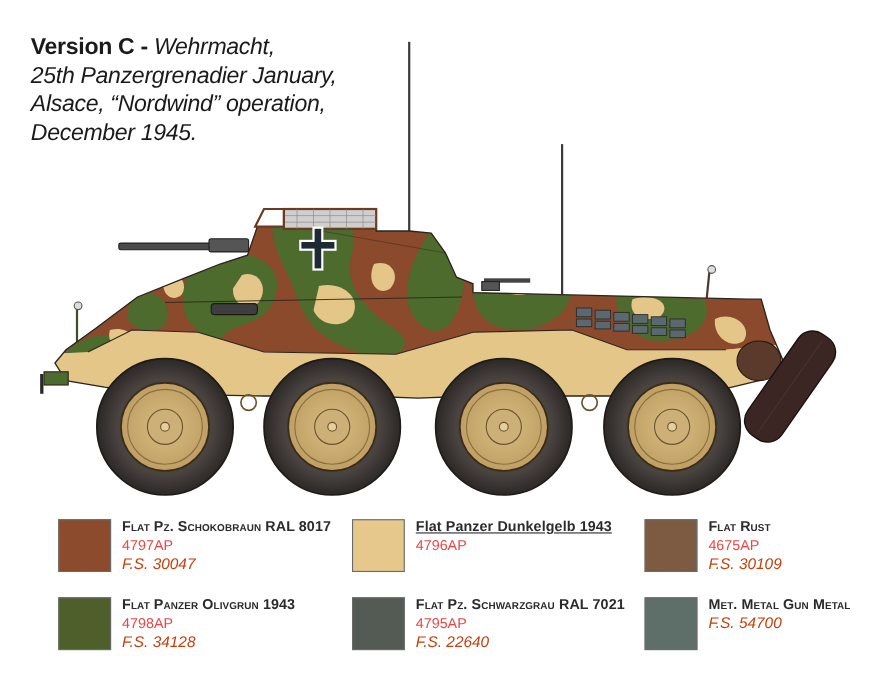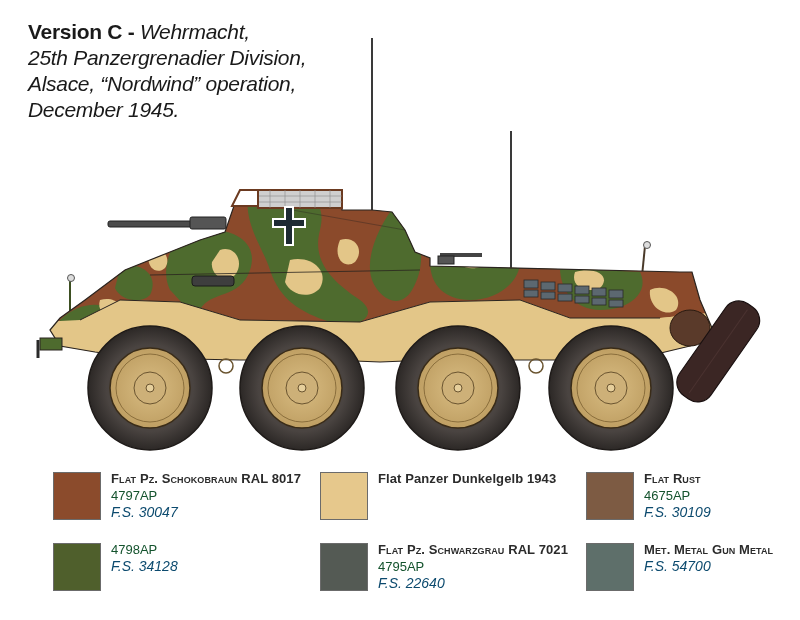--- a/index.html
+++ b/index.html
@@ -2,21 +2,21 @@
 <html><head>
   <meta charset="utf-8">
   <style>
     * { margin: 0; padding: 0; box-sizing: border-box; }
     body {
       width: 800px; height: 620px; background: #ffffff; overflow: hidden;
       font-family: "Liberation Sans", "DejaVu Sans", sans-serif;
       position: relative;
     }
     .caption {
-      position: absolute; left: 28px; top: 19px;
+      position: absolute; left: 28px; top: 30px;
       font-size: 21px; line-height: 26px; color: #1a1a1a;
       letter-spacing: -0.3px;
     }
     .caption .bold { font-weight: bold; font-style: normal; }
     .caption .it { font-style: italic; }
     .vehicle {
       position: absolute; left: 0; top: 0; width: 800px; height: 460px;
     }
     .swatch-grid {
       position: absolute; left: 0; top: 0; width: 800px; height: 620px;
@@ -25,30 +25,30 @@
     .swatch-item { position: absolute; pointer-events: auto; }
     .swatch-box {
       position: absolute; left: 0; top: 0; width: 48px; height: 48px;
       border: 1px solid #6b6b6b;
     }
     .swatch-text { position: absolute; left: 58px; top: -2px; white-space: nowrap; }
     .swatch-name {
       font-size: 13px; font-weight: bold; color: #2b2b2b; line-height: 17px;
       font-variant: small-caps; letter-spacing: 0.1px;
     }
-    .swatch-name.normal { font-variant: normal; }
-    .swatch-code { font-size: 13px; color: #14532d; line-height: 17px; }
-    .swatch-fs { font-size: 14px; font-style: italic; color: #0c4a6e; line-height: 17px; }
+    .swatch-name.normal { font-variant: normal; text-decoration: underline; }
+    .swatch-code { font-size: 13px; color: #ef4444; line-height: 17px; }
+    .swatch-fs { font-size: 14px; font-style: italic; color: #c2410c; line-height: 17px; }
   </style>
 </head>
 <body>
 
 <div class="caption">
   <div><span class="bold">Version C -</span><span class="it"> Wehrmacht,</span></div>
-  <div class="it">25th Panzergrenadier Division,</div>
+  <div class="it">25th Panzergrenadier January,</div>
   <div class="it">Alsace, “Nordwind” operation,</div>
   <div class="it">December 1945.</div>
 </div>
 
 <svg class="vehicle" viewBox="0 0 800 460" xmlns="http://www.w3.org/2000/svg">
   <defs>
     <clipPath id="hullClip">
       <path d="M50 330 L60 318 L85 300 L125 270 L170 252 L200 240 L225 232 L236 200 L248 190 L342 190 L342 210 L372 210 L392 212 L405 230 L415 252 L430 258 L430 266 L680 272 L692 272 L700 300 L715 335 L705 340 L690 346 L640 358 L560 360 L430 360 L380 362 L330 360 L240 360 L140 358 L95 352 L60 346 Z"></path>
     </clipPath>
     <radialGradient id="tyreGrad" cx="50%" cy="50%" r="50%">
@@ -191,33 +191,35 @@
     <div class="swatch-text">
       <div class="swatch-name">Flat Pz. Schokobraun RAL 8017</div>
       <div class="swatch-code">4797AP</div>
       <div class="swatch-fs">F.S. 30047</div>
     </div>
   </div>
   <div class="swatch-item" style="left:320px; top:472px;">
     <div class="swatch-box" style="background:#e6c88c;"></div>
     <div class="swatch-text">
       <div class="swatch-name normal">Flat Panzer Dunkelgelb 1943</div>
+      <div class="swatch-code">4796AP</div>
     </div>
   </div>
   <div class="swatch-item" style="left:586px; top:472px;">
     <div class="swatch-box" style="background:#7d5b43;"></div>
     <div class="swatch-text">
       <div class="swatch-name">Flat Rust</div>
       <div class="swatch-code">4675AP</div>
       <div class="swatch-fs">F.S. 30109</div>
     </div>
   </div>
   <div class="swatch-item" style="left:53px; top:543px;">
     <div class="swatch-box" style="background:#4f5f2c;"></div>
     <div class="swatch-text">
+      <div class="swatch-name">Flat Panzer Olivgrun 1943</div>
       <div class="swatch-code">4798AP</div>
       <div class="swatch-fs">F.S. 34128</div>
     </div>
   </div>
   <div class="swatch-item" style="left:320px; top:543px;">
     <div class="swatch-box" style="background:#545a54;"></div>
     <div class="swatch-text">
       <div class="swatch-name">Flat Pz. Schwarzgrau RAL 7021</div>
       <div class="swatch-code">4795AP</div>
       <div class="swatch-fs">F.S. 22640</div>

